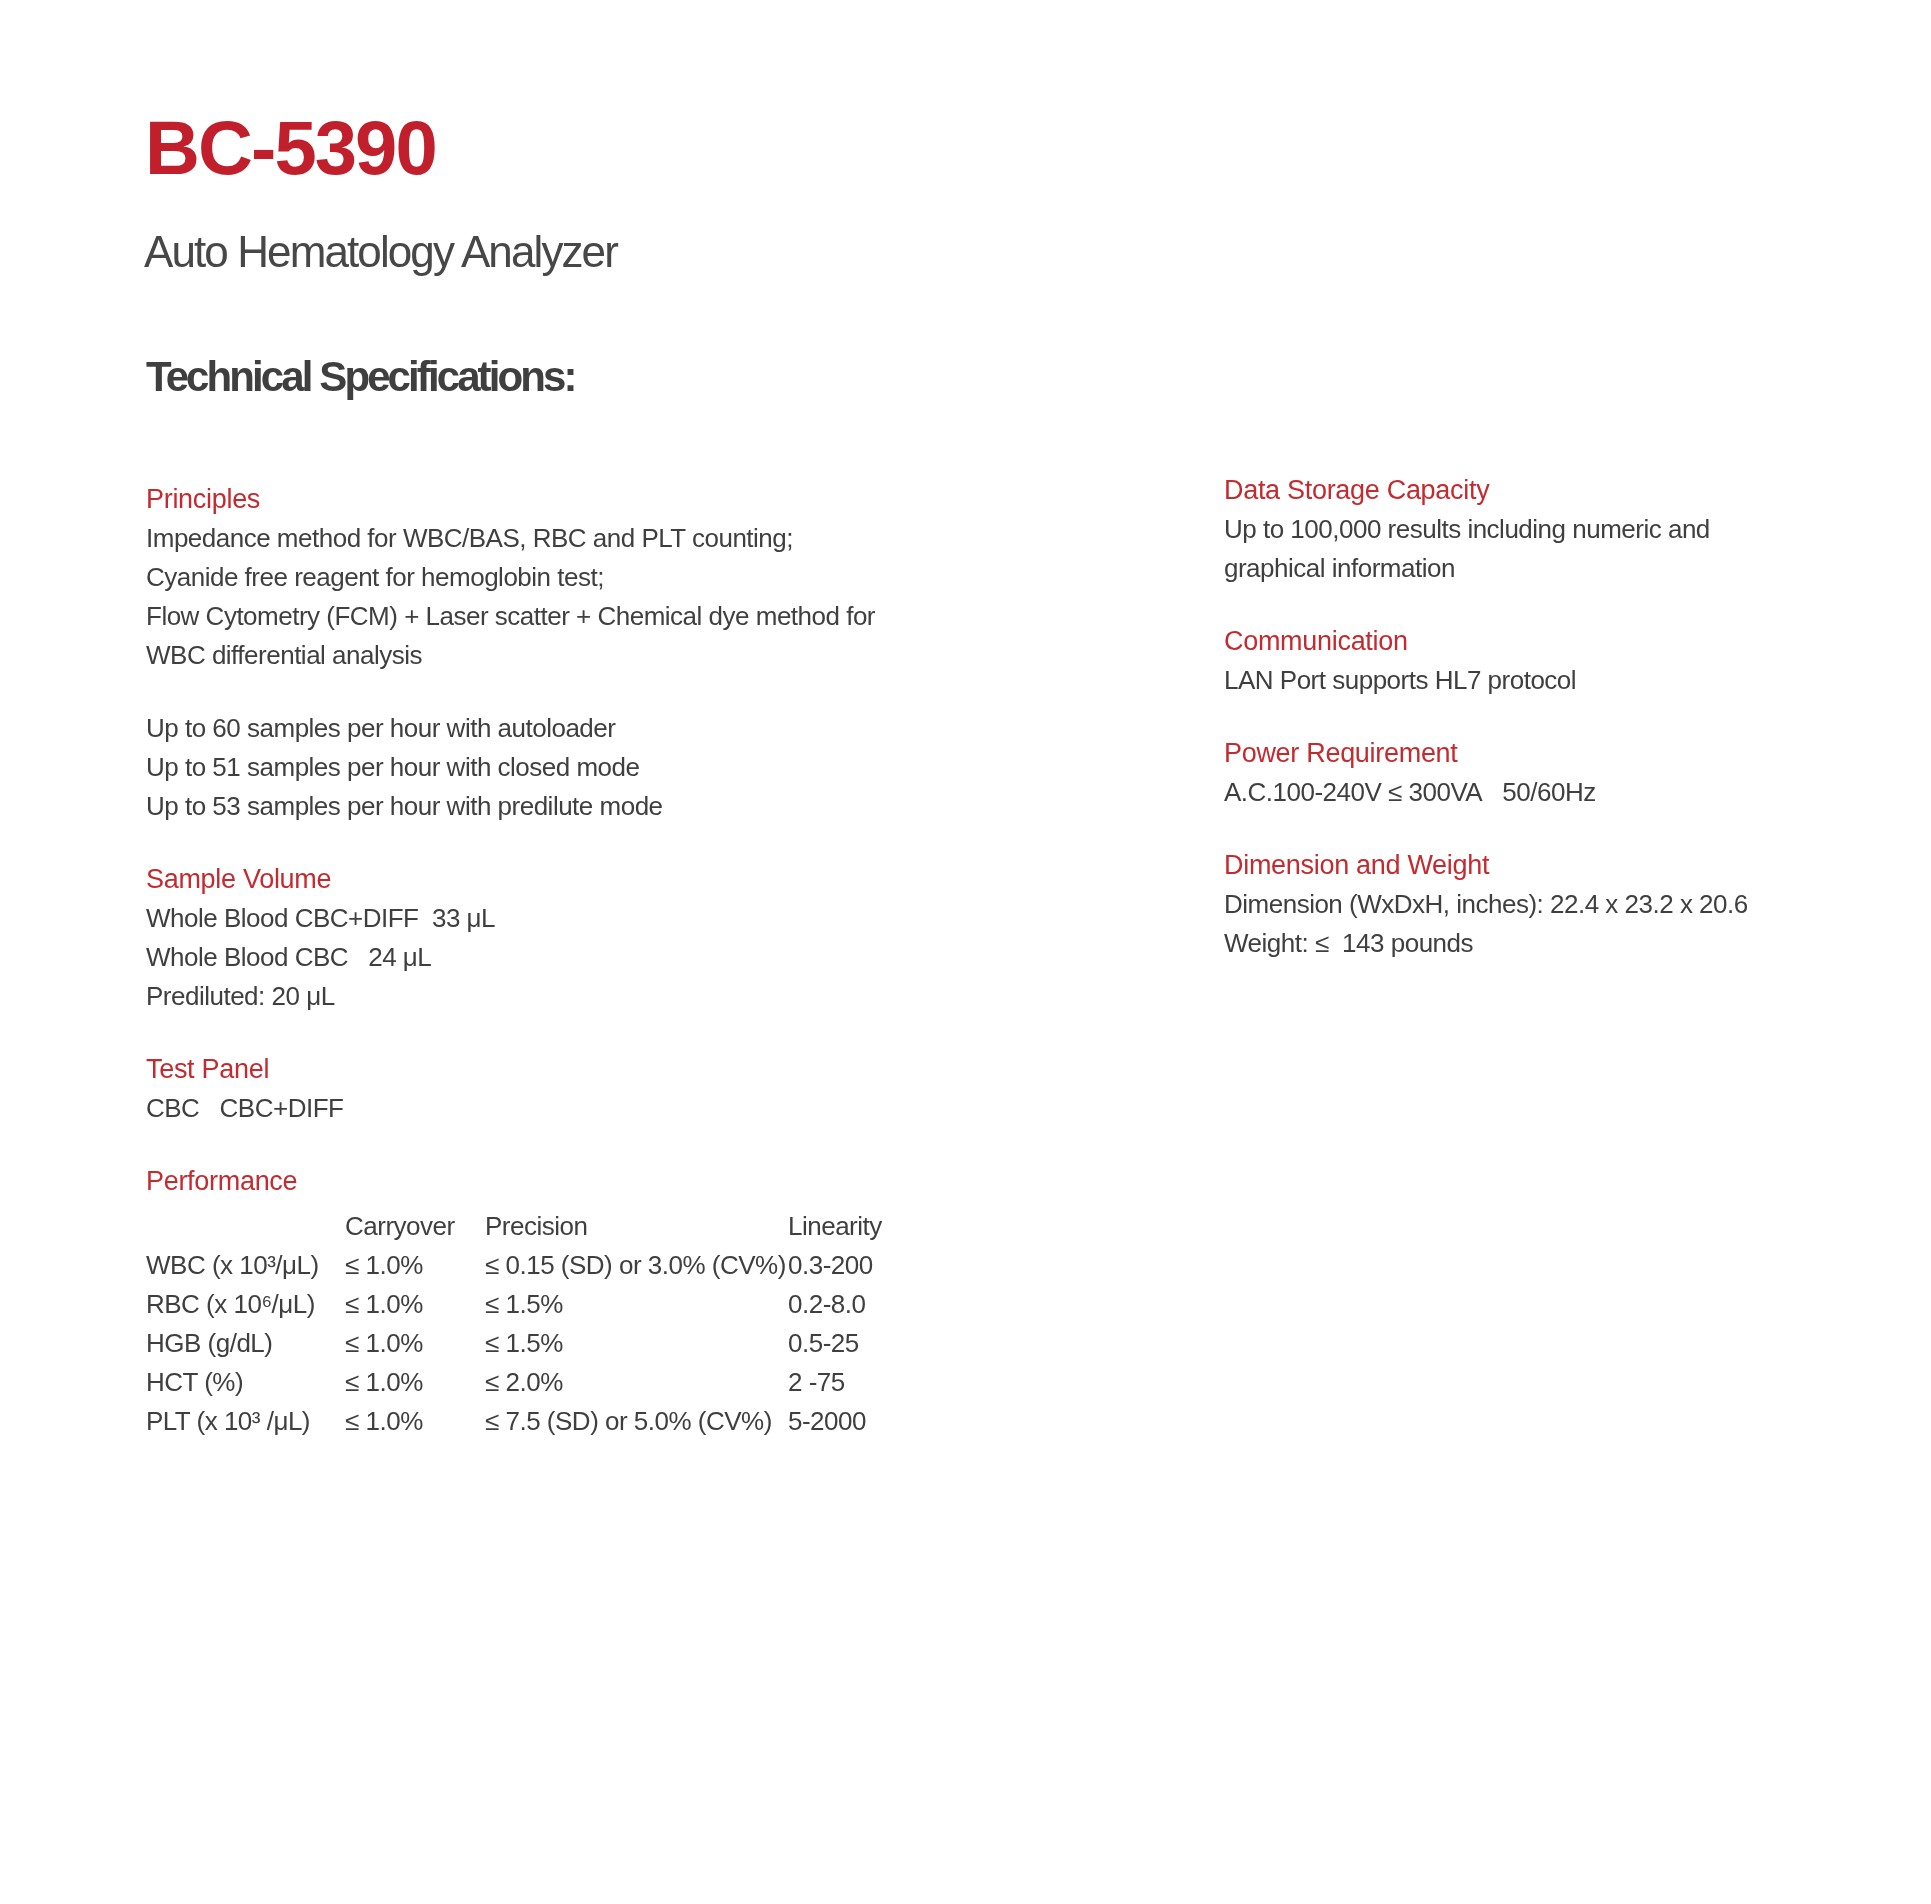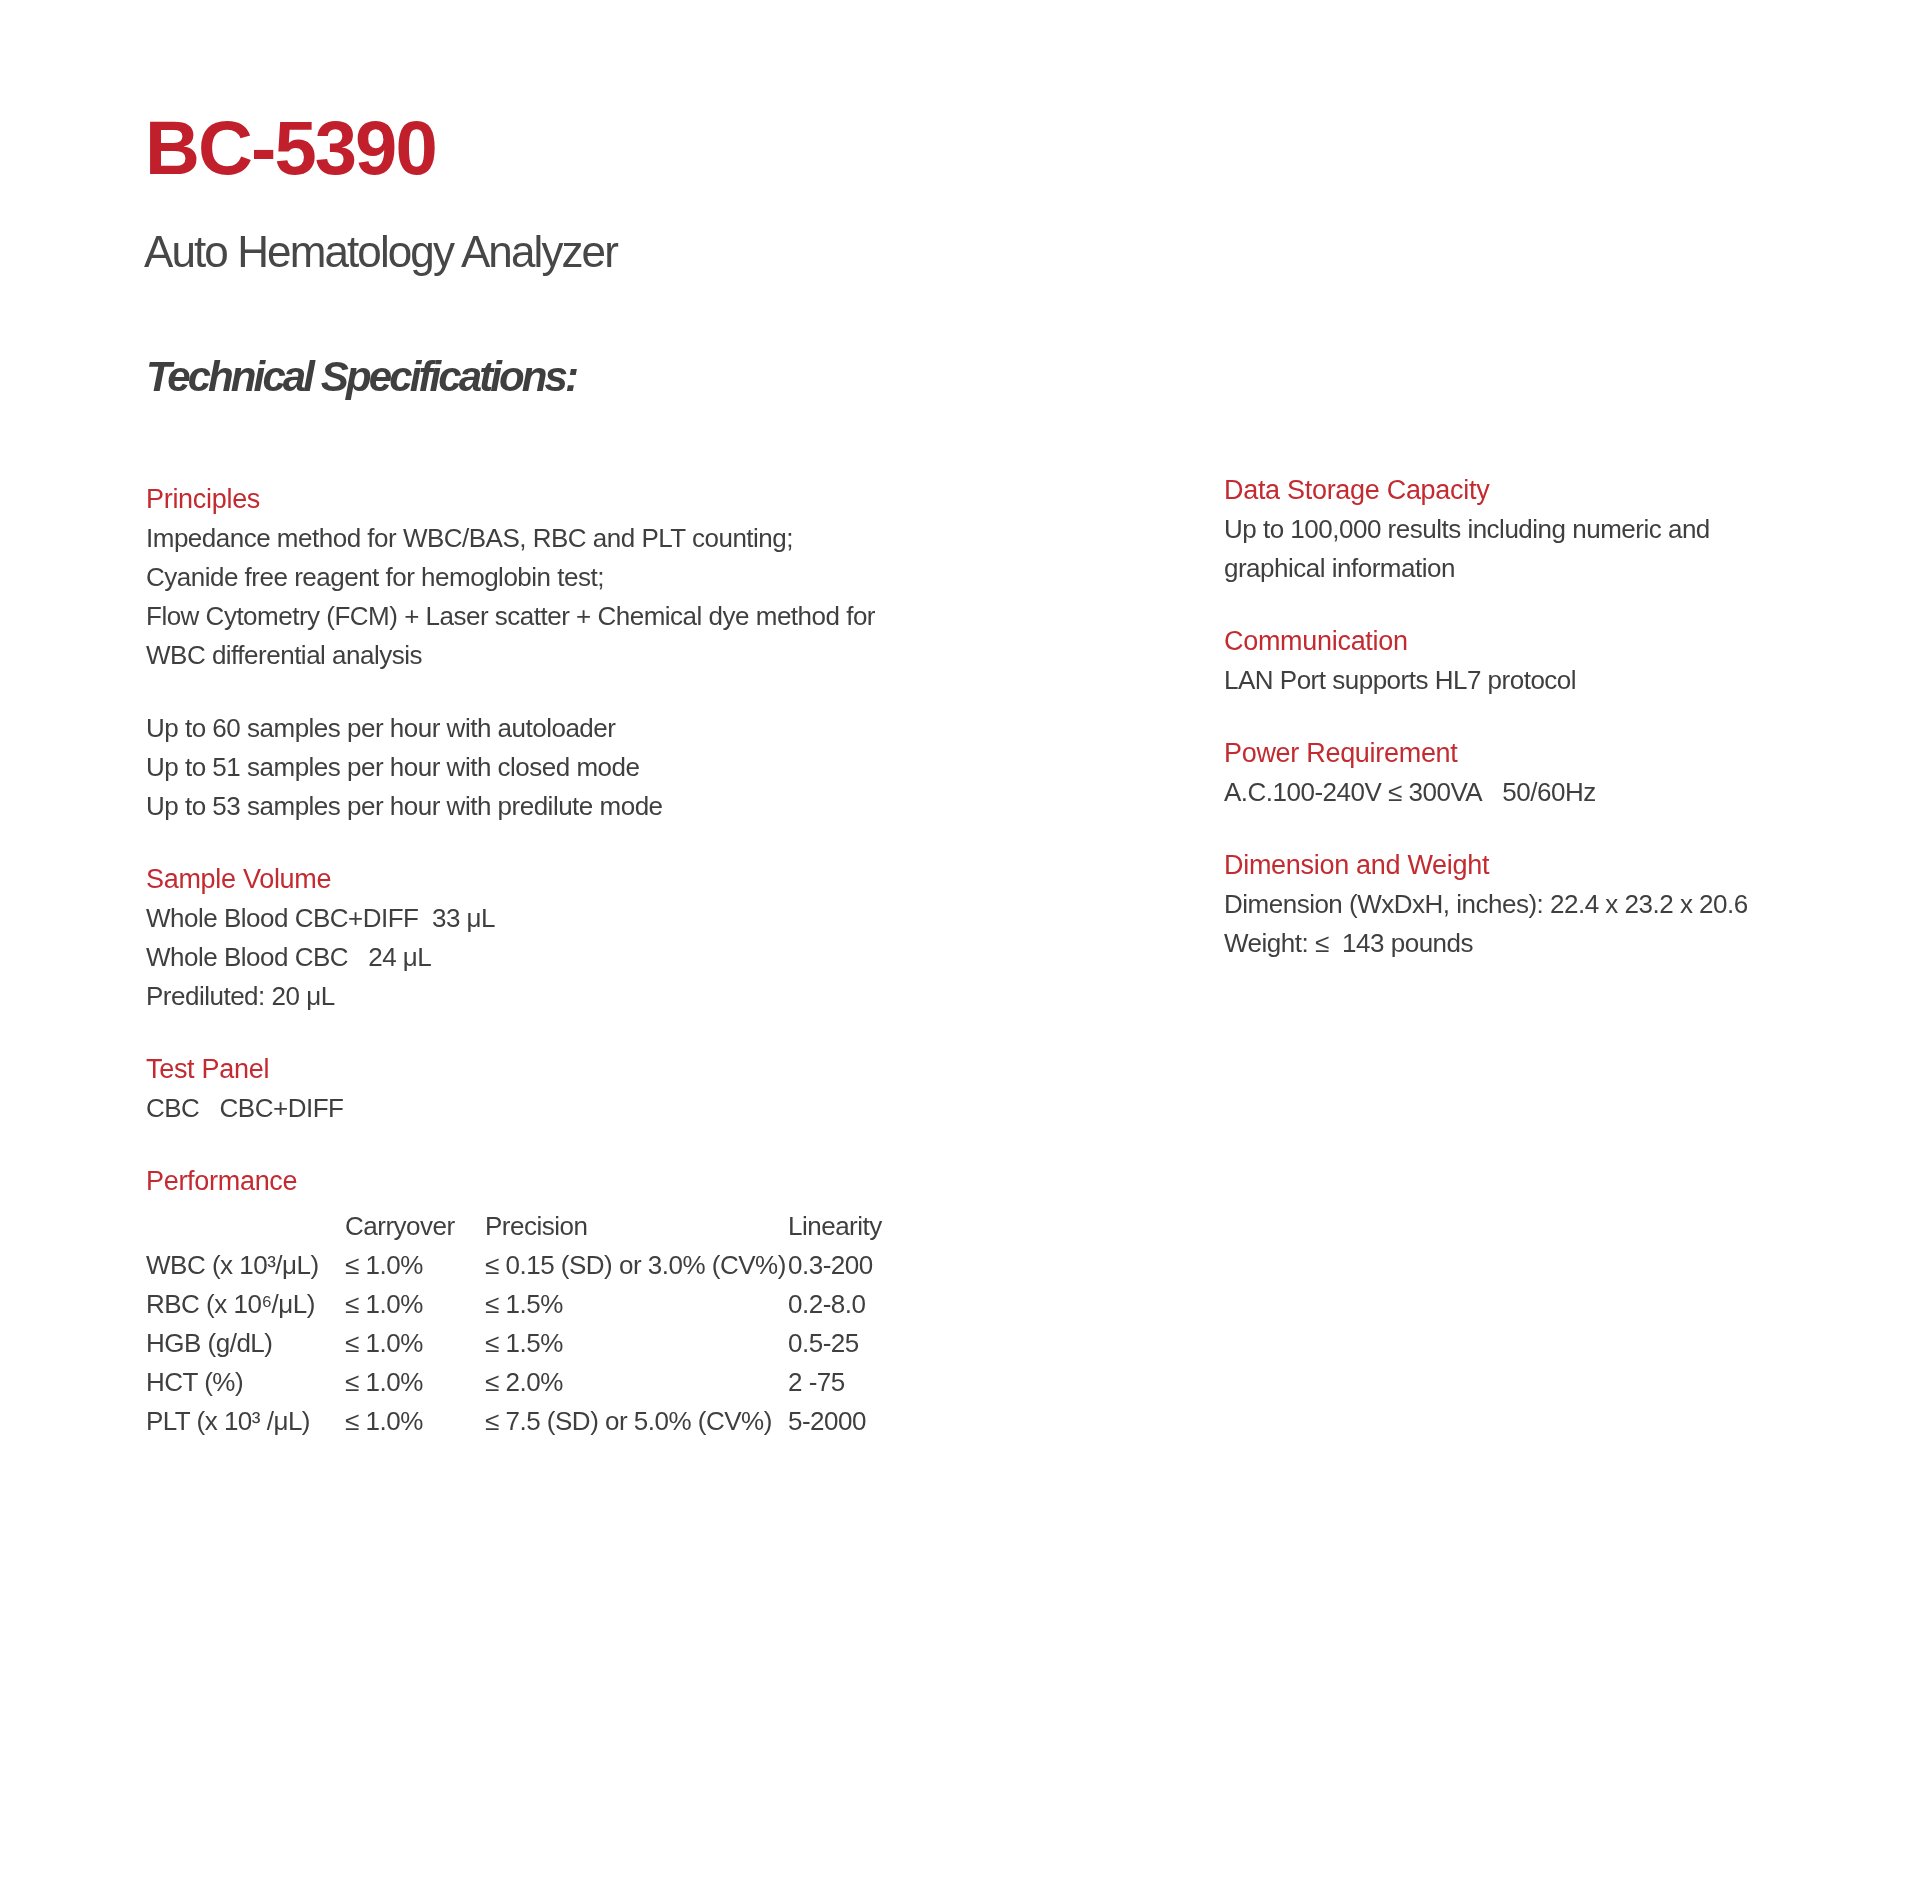--- a/index.html
+++ b/index.html
@@ -24,21 +24,20 @@
     letter-spacing:-1.9px;
     color:var(--subtitle-gray,#474747);
     margin-top:32px;
   }
   .tech-heading {
     position:absolute; left:146px; top:356px;
     margin:0;
     font-size:42px; font-weight:700; line-height:1;
     letter-spacing:-2.9px;
     color:var(--body-gray,#3d3d3d);
-    font-style:italic;
   }
   .col { position:absolute; }
   .col-left  { left:146px;  top:463px; width:898px;margin-top:17px; }
   .col-right { left:1183px; top:471px; width:657px;margin-left:41px; }
   .spec-section { margin:0 0 34px 0; }
   .spec-heading {
     font-size:27px; line-height:39px; font-weight:400;
     letter-spacing:-0.3px;
     color:var(--heading-red,#c32b30);
   }

